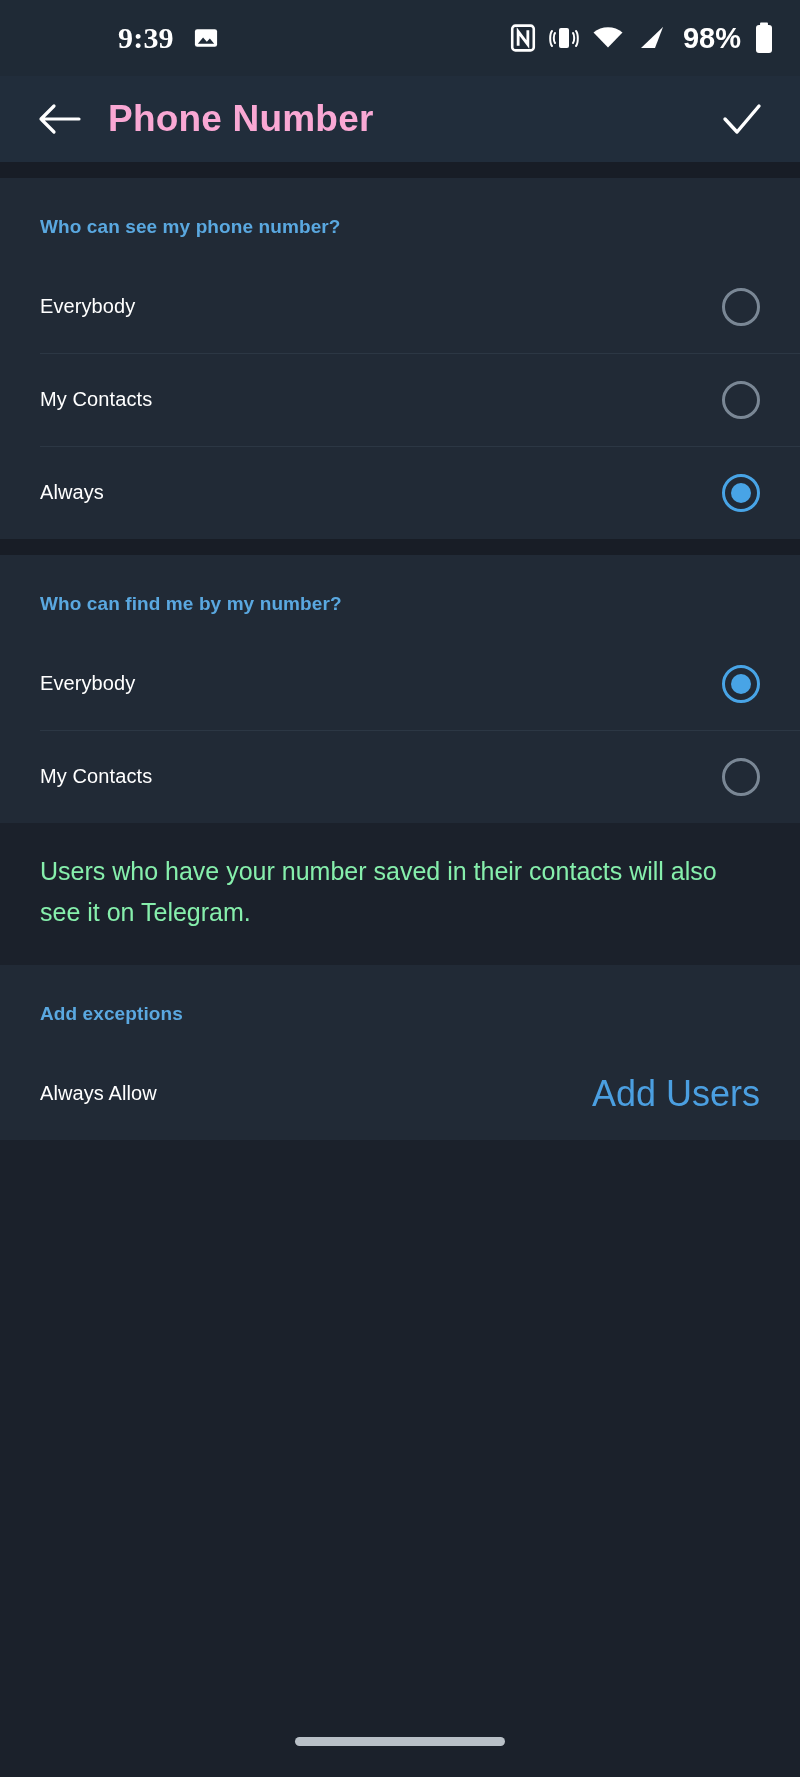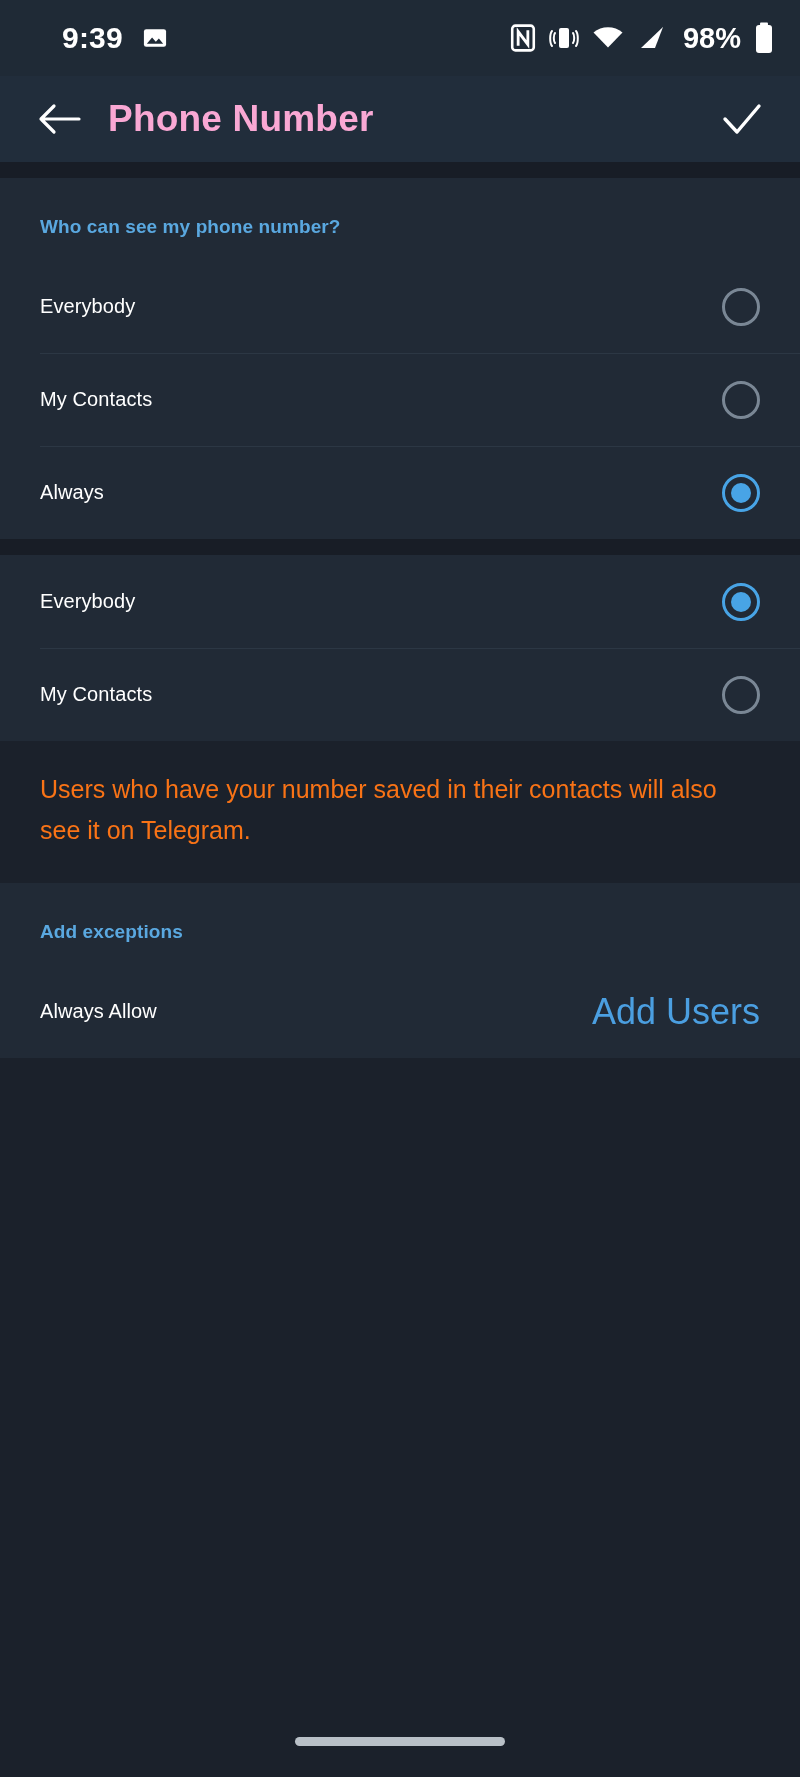--- a/index.html
+++ b/index.html
@@ -25,21 +25,22 @@
     background: #1f2a36;
     display: flex;
     align-items: center;
     padding: 0 26px 0 0;
     flex: 0 0 auto;
   }
   .sb-left {
     display: flex;
     align-items: center;
     gap: 18px;
-    margin-left: 62px;
+    margin-left: 118px;
+    font-family: Liberation Serif, serif;
   }
   .sb-time {
     color: #ffffff;
     font-size: 30px;
     font-weight: bold;
     letter-spacing: .2px;
   }
   .sb-right {
     margin-left: auto;
     display: flex;
@@ -146,21 +147,21 @@
     position: absolute;
     left: 50%; top: 50%;
     width: 20px; height: 20px;
     margin: -10px 0 0 -10px;
     border-radius: 50%;
     background: #48a4e6;
   }
 
   .footer-note {
     background: #1b212b;
-    color: #f97316;
+    color: #86efac;
     font-size: 25px;
     line-height: 41px;
     padding: 28px 40px 32px 40px;
     flex: 0 0 auto;
   }
 
   .filler { flex: 1 1 auto; background: #1b212b; }
 
   
   .navbar {
@@ -266,20 +267,21 @@
 
       <div class="row">
         <span class="row-label">Always</span>
         <span class="radio on"></span>
       </div>
     </div>
 
     <div class="gap"></div>
 
     <div class="card">
+      <div class="section-head">Who can find me by my number?</div>
 
       <div class="row">
         <span class="row-label">Everybody</span>
         <span class="radio on"></span>
       </div>
 
       <div class="row">
         <span class="row-label">My Contacts</span>
         <span class="radio"></span>
       </div>

